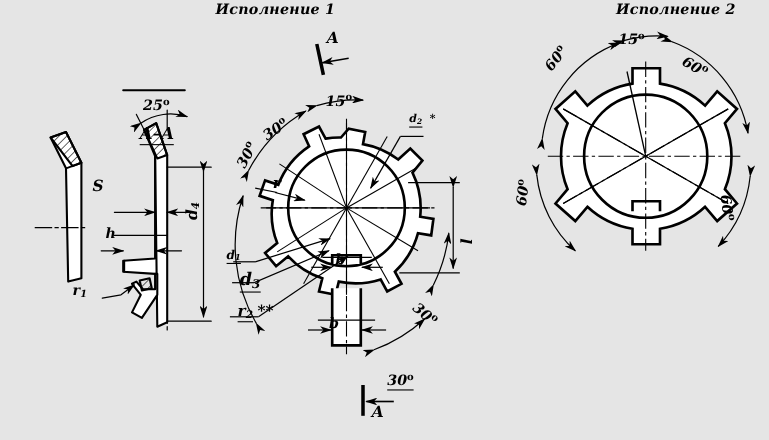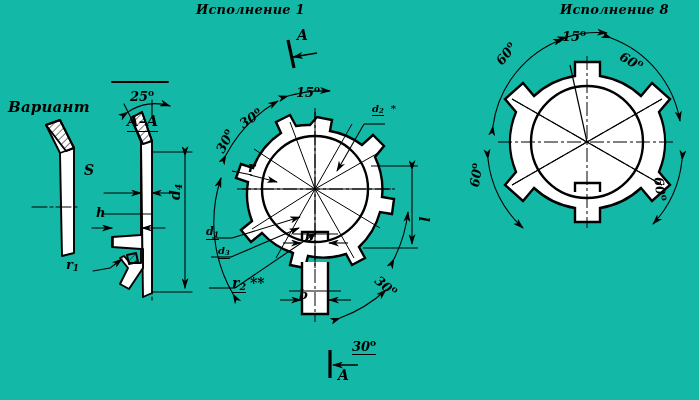--- a/index.html
+++ b/index.html
@@ -8,21 +8,21 @@
     padding: 0;
     background: #ffffff;
   }
   body {
     font-family: "DejaVu Serif", serif;
   }
   #sheet {
     position: relative;
     width: 699px;
     height: 400px;
-    background: #14b8a6;
+    background: #e5e5e5;
     overflow: hidden;
   }
   #sheet svg {
     position: absolute;
     left: 0;
     top: 0;
   }
   .ttl {
     position: absolute;
     font-family: "DejaVu Serif", serif;
@@ -277,23 +277,22 @@
         <path d="M611,38 A108,108 0 0 1 680,121" fill="none" marker-start="url(#ahr)" marker-end="url(#ah)"></path>
         <path d="M682,160 A110,110 0 0 1 653,224" fill="none" marker-start="url(#ahr)" marker-end="url(#ah)"></path>
         <path d="M488,159 A108,108 0 0 0 523,228" fill="none" marker-start="url(#ahr)" marker-end="url(#ah)"></path>
         <path d="M567,37 A106,106 0 0 1 607,33" fill="none" marker-start="url(#ahr)" marker-end="url(#ah)"></path>
       </g>
     </g>
   </svg>
 
   <div class="ttl" style="left:196px; top:2px; font-size:13px;">Исполнение 1</div>
 
-  <div class="ttl" style="left:560px; top:2px; font-size:13px;">Исполнение 8</div>
-
-  <div class="ttl" style="left:8px; top:98px; font-size:15px;">Вариант</div>
+  <div class="ttl" style="left:560px; top:2px; font-size:13px;">Исполнение 2</div>
+
 
   <div class="ttl u" style="left:127px; top:66px; font-size:15px;margin-top:46px;">A–A</div>
 
   <div class="lbl" style="left:297px; top:28px; font-size:14px;">A</div>
 
   <div class="lbl" style="left:338px; top:368px; font-size:14px;">A</div>
 
   <div class="lbl" style="left:130px; top:88px; font-size:13px;">
     <span>25</span><span class="deg">o</span>
   </div>
@@ -337,25 +336,25 @@
   <div class="lbl" style="left:248px; top:160px; font-size:14px;">r</div>
 
   <div class="lbl" style="left:372px; top:104px; font-size:10px;">
     <span class="u"><span>d</span><sub>2</sub></span><span class="st" style="margin-left:7px;">*</span>
   </div>
 
   <div class="lbl u" style="left:206px; top:226px; font-size:11px;">
     <span>d</span><sub>1</sub>
   </div>
 
-  <div class="lbl u" style="left:218px; top:246px; font-size:10px;">
+  <div class="lbl u" style="left:218px; top:246px; font-size:16px;">
     <span>d</span><sub>3</sub>
   </div>
 
-  <div class="lbl" style="left:232px; top:276px; font-size:14px;">
+  <div class="lbl" style="left:216px; top:276px; font-size:14px;">
     <span class="u"><span>r</span><sub>2</sub></span><span class="st" style="margin-left:4px;">**</span>
   </div>
 
   <div class="lbl" style="left:418px; top:222px; font-size:14px;
               transform:rotate(-90deg); transform-origin:left top;">l</div>
 
   <div class="lbl" style="left:305px; top:230px; font-size:13px;">b</div>
 
   <div class="lbl" style="left:299px; top:288px; font-size:13px;">b</div>
 

